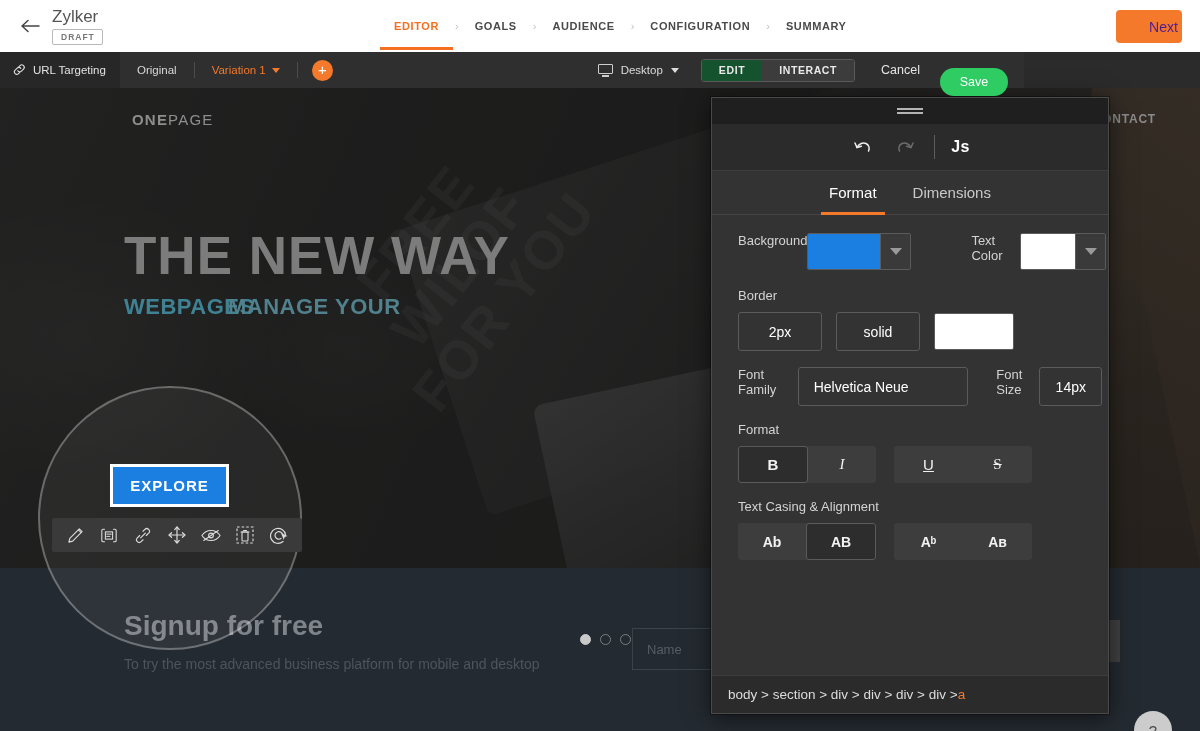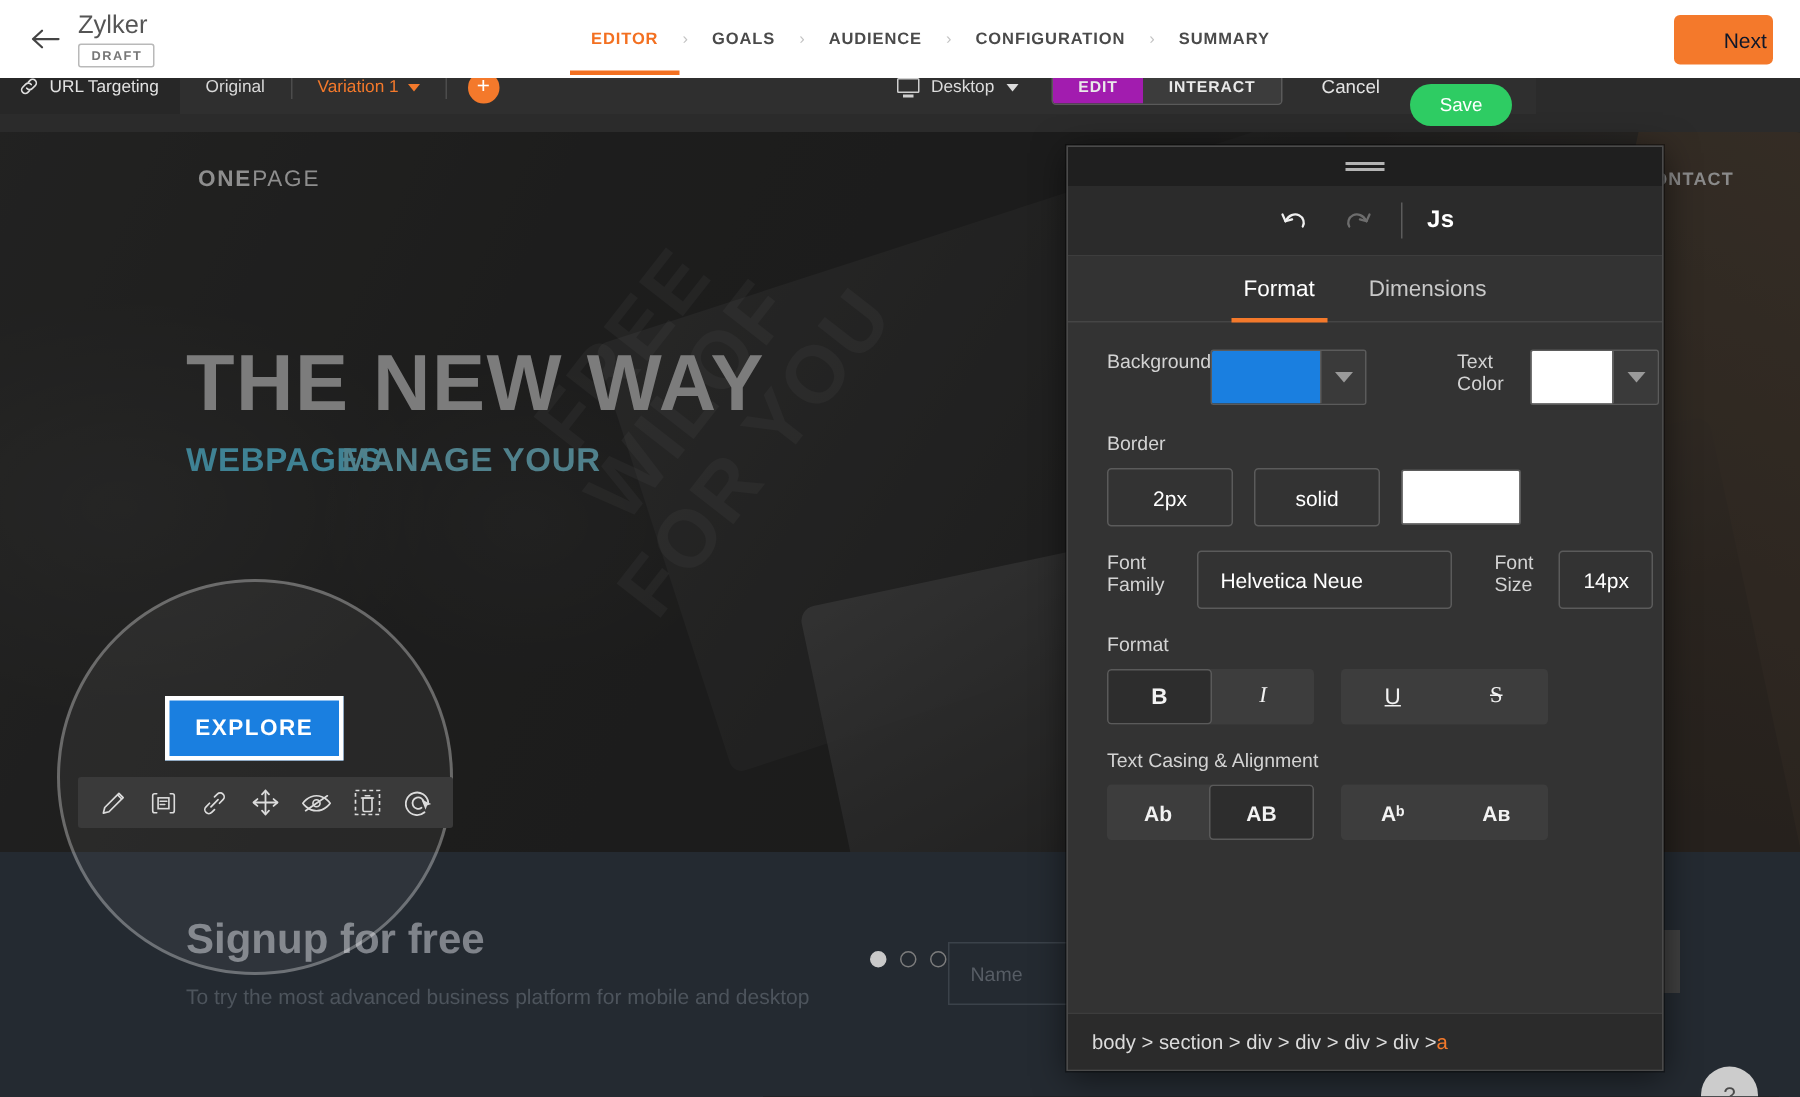--- a/index.html
+++ b/index.html
@@ -42,29 +42,29 @@
   }
   .step.active { color: #f37021; }
   .step.active::after {
     content: ""; position: absolute; left: -12px; right: -12px; bottom: 0;
     height: 3px; background: #f37021;
   }
   .step-sep { color: #c3c3c3; font-size: 11px; margin: 0 14px; }
 
   .next-btn {
     position: absolute; right: 18px; top: 10px;
-    background: #f4792b; color: #0f172a; border: none; border-radius: 4px;
+    background: #f4792b; color: #4c1d95; border: none; border-radius: 4px;
     width: 66px; height: 33px; font-size: 14px; cursor: pointer;
     font-family: "Liberation Sans", sans-serif;
     padding-left: 29px;
   }
 
   
   .subbar {
-    position: absolute; top: 40px; left: 0; width: 1024px; height: 36px;
+    position: absolute; top: 52px; left: 0; width: 1024px; height: 36px;
     background: #2f2f2f; display: flex; align-items: center; z-index: 39;
   }
   .url-target {
     width: 120px; height: 36px; background: #272727;
     display: flex; align-items: center; gap: 7px;
     padding-left: 12px; color: #e2e2e2; font-size: 11.5px; cursor: pointer;
   }
   .link-icon { display: inline-block; width: 14px; height: 14px; color: #ddd; }
   .var-tabs { display: flex; align-items: center; height: 36px; }
   .var-tab {
@@ -103,21 +103,21 @@
   .mode-toggle {
     display: flex; border: 1px solid #5a5a5a; border-radius: 3px; overflow: hidden;
     height: 23px; margin-right: 26px;
   }
   .mode-btn {
     font-size: 10.5px; font-weight: bold; letter-spacing: 0.6px;
     color: #e9e9e9; background: #3c3c3c; padding: 0 17px;
     display: flex; align-items: center; cursor: pointer; border: none;
     font-family: "Liberation Sans", sans-serif;
   }
-  .mode-btn.active { background: #a21caf; }
+  .mode-btn.active { background: #14532d; }
   .cancel-btn {
     color: #e4e4e4; font-size: 12.5px; cursor: pointer; background: none;
     border: none; margin-right: 20px; font-family: "Liberation Sans", sans-serif;
   }
   .save-btn {
     background: #2ecc63; color: #fff; border: none; border-radius: 16px;
     width: 68px; height: 28px; font-size: 12.5px; cursor: pointer;
     font-family: "Liberation Sans", sans-serif;
     margin-top: 24px;
   }

